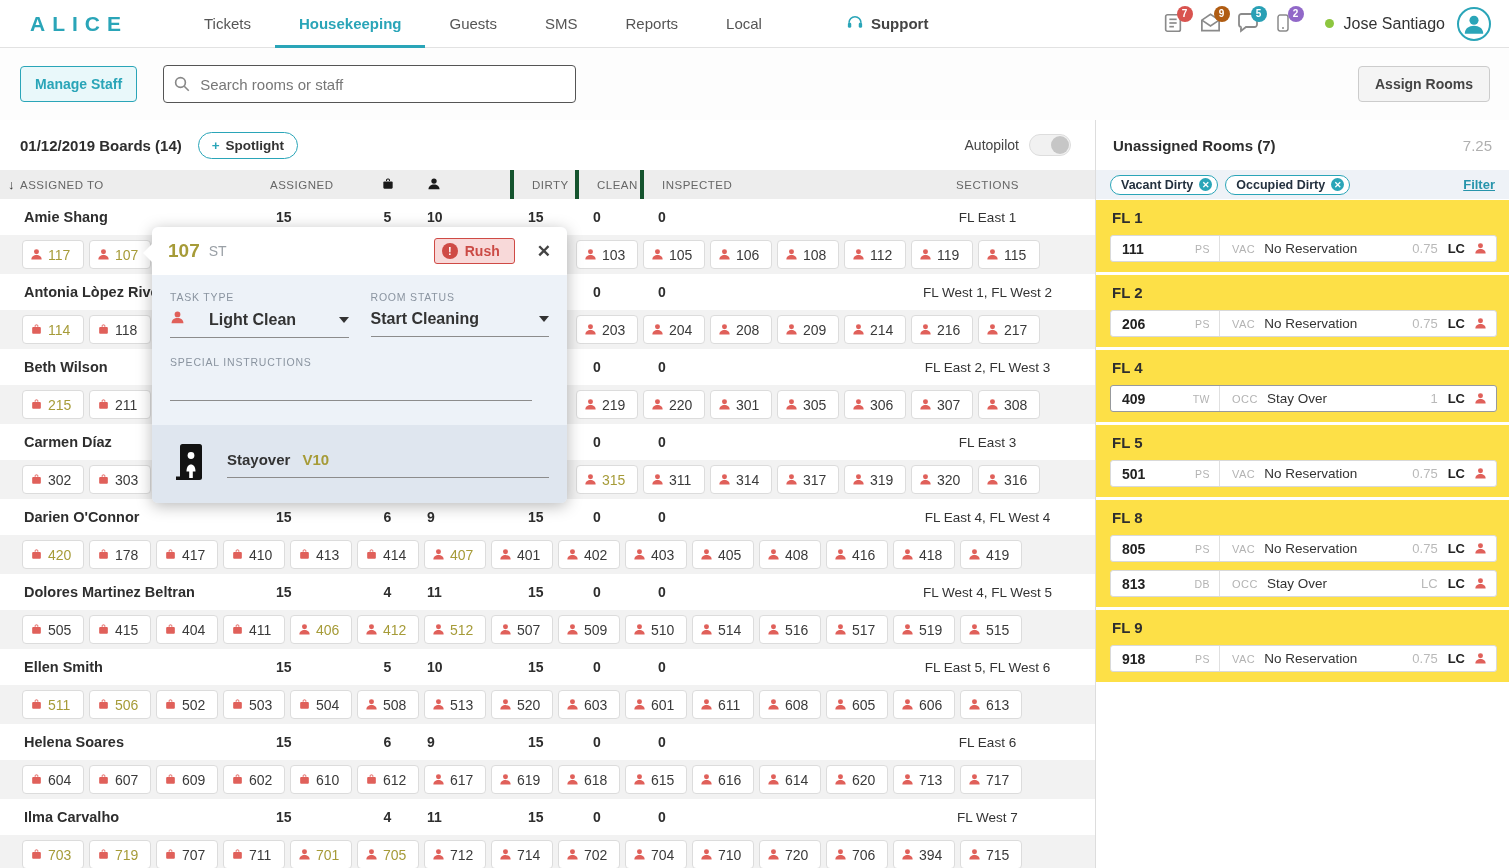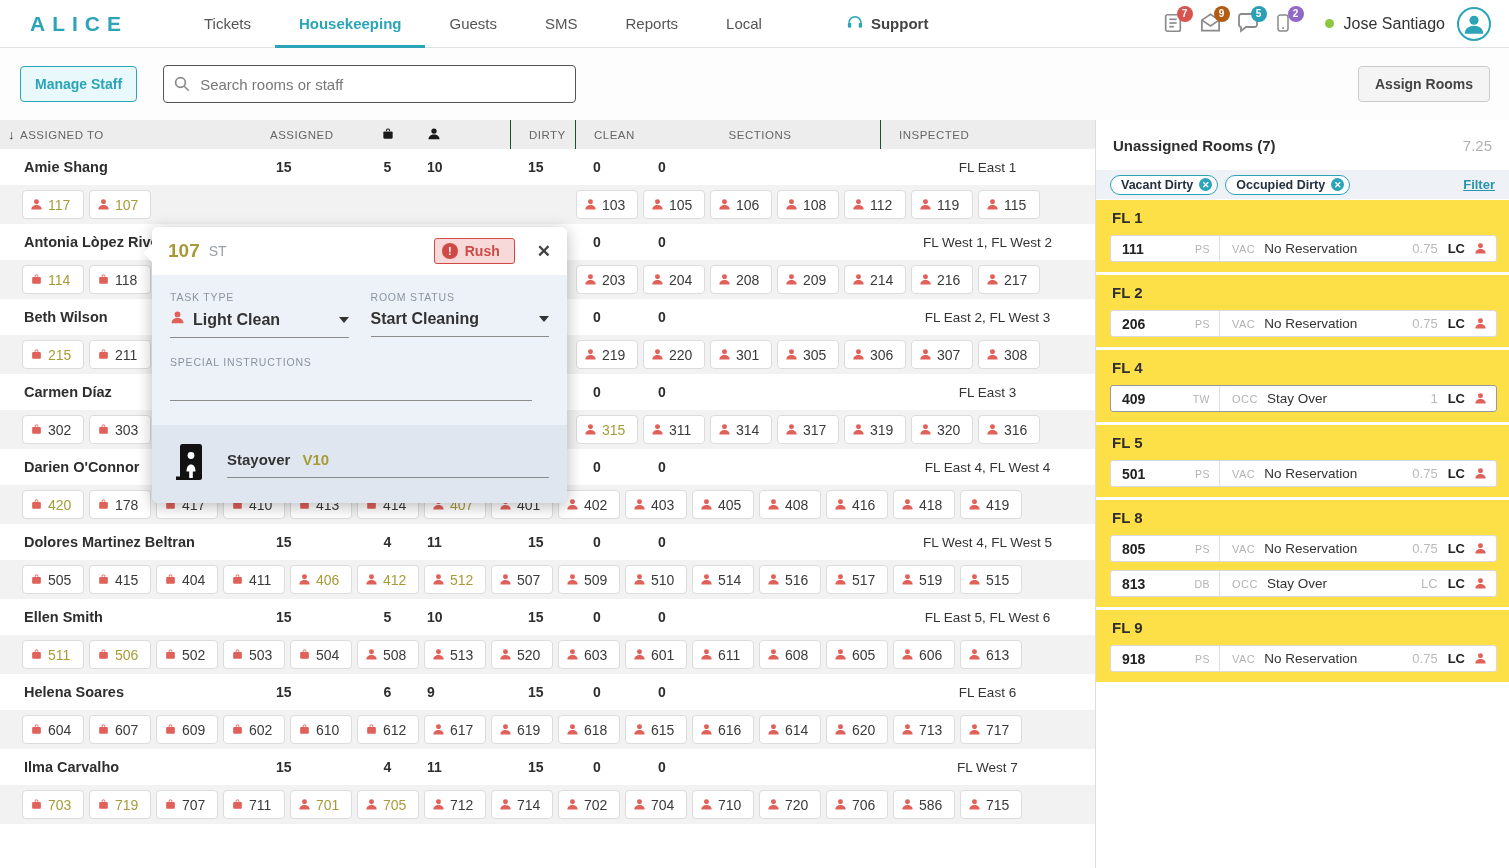--- a/index.html
+++ b/index.html
@@ -48,21 +48,21 @@
   .toggle { width:42px; height:22px; border-radius:11px; background:#f1f1f1; border:1px solid #ddd; position:relative; cursor:pointer; }
   .toggle .knob { position:absolute; right:1px; top:1px; width:18px; height:18px; border-radius:50%; background:#c6c6c6; }
 
   
   .thead { height:29px; background:#ededed; display:grid; grid-template-columns:250px 115px 45px 100px 65px 65px 240px 1fr; align-items:center; color:#666; font-size:11.5px; letter-spacing:.5px; }
   .th { height:100%; display:flex; align-items:center; }
   .th-assignedto { padding-left:8px; gap:5px; }
   .th-assigned { padding-left:20px; }
   .th-bags { justify-content:center; }
   .th-people { padding-left:17px; }
-  .th-dirty, .th-clean, .th-inspected { border-left:1px solid #14532d; padding-left:18px; }
+  .th-dirty, .th-clean, .th-inspected { border-left:4px solid #14532d; padding-left:18px; }
   .th-sections { justify-content:center; }
   .sort-arrow { color:#333; font-size:13px; }
 
   
   .staff-name-row { display:grid; grid-template-columns:250px 115px 45px 100px 65px 65px 240px 1fr; align-items:center; height:36px; background:#fff; font-size:14px; font-weight:bold; color:#2e2e2e; }
   .c-name { padding-left:24px; font-size:14.5px; }
   .c-assigned { padding-left:26px; }
   .c-bags { text-align:center; }
   .c-people { padding-left:17px; }
   .c-dirty { padding-left:18px; }
@@ -81,21 +81,21 @@
   .popup-header { height:48px; background:#fff; border-radius:6px 6px 0 0; display:flex; align-items:center; padding:0 16px; }
   .popup-room { font-size:19px; font-weight:bold; color:#a69b38; }
   .popup-roomtype { font-size:14px; color:#9aa0a6; margin-left:9px; }
   .rush-badge { margin-left:auto; display:flex; align-items:center; gap:7px; background:#f8d9d9; border:1px solid #cf4a45; border-radius:3px; padding:4px 14px 4px 7px; color:#cb4a45; font-size:14px; font-weight:bold; }
   .rush-icon { width:16px; height:16px; border-radius:50%; background:#cf4a45; color:#fff; font-size:11px; font-weight:bold; display:flex; align-items:center; justify-content:center; }
   .popup-close { margin-left:22px; font-size:17px; color:#444; font-weight:bold; cursor:pointer; }
   .popup-body { padding:16px 18px 0 18px; height:150px; }
   .popup-fields { display:flex; gap:22px; }
   .field { flex:1; }
   .field-label { font-size:10.5px; letter-spacing:.8px; color:#8a94a0; }
-  .field-value { display:flex; align-items:center; gap:8px; font-size:16px; font-weight:bold; color:#333; padding:7px 0 8px 0; border-bottom:1px solid #8c8c8c; cursor:pointer; }
+  .field-value { display:flex; align-items:center; gap:24px; font-size:16px; font-weight:bold; color:#333; padding:7px 0 8px 0; border-bottom:1px solid #8c8c8c; cursor:pointer; }
   .caret { margin-left:auto; width:0; height:0; border-left:5px solid transparent; border-right:5px solid transparent; border-top:6px solid #333; }
   .si-label { margin-top:18px; }
   .si-line { margin-top:32px; border-bottom:1px solid #8c8c8c; width:362px; }
   .popup-footer { height:78px; background:#dfe6ef; border-radius:0 0 6px 6px; display:flex; align-items:center; padding:0 18px; }
   .door-icon { margin-left:6px; display:flex; }
   .res-wrap { margin-left:23px; flex:1; border-bottom:1px solid #8c8c8c; padding-bottom:9px; display:flex; align-items:center; gap:12px;text-align:center; }
   .res-status { font-size:15px; font-weight:bold; color:#333; }
   .res-code { font-size:15px; font-weight:bold; color:#a69b38; }
 
   
@@ -186,20 +186,30 @@
           </svg>
       </span>
       <input placeholder="Search rooms or staff" style="">
     </div>
     <button class="btn-assign">Assign Rooms</button>
   </div>
 
   <div class="content">
 
     <div class="main">
+      <div class="board-header">
+        <span class="board-title">01/12/2019 Boards (14)</span>
+        <button class="btn-spotlight"><span class="plus">+</span> <span>Spotlight</span></button>
+        <div class="autopilot">
+          <span>Autopilot</span>
+          <span class="toggle">
+              <span class="knob"></span>
+            </span>
+        </div>
+      </div>
       <div class="thead">
         <div class="th th-assignedto">
             <span class="sort-arrow">↓</span>
             <span>ASSIGNED TO</span>
           </div>
         <div class="th th-assigned">
             <span>ASSIGNED</span>
           </div>
         <div class="th th-bags">
             <span><svg width="14" height="14" viewBox="0 0 24 24" fill="#1a1a1a">
@@ -212,25 +222,25 @@
                 <circle cx="12" cy="7" r="4.6"></circle>
                 <path d="M2.5 21c0-5.2 4.3-8.1 9.5-8.1s9.5 2.9 9.5 8.1z"></path>
               </svg></span>
           </div>
         <div class="th th-dirty">
             <span>DIRTY</span>
           </div>
         <div class="th th-clean">
             <span>CLEAN</span>
           </div>
+        <div class="th th-inspected">
+            <span>INSPECTED</span>
+          </div>
         <div class="th th-sections">
             <span>SECTIONS</span>
-          </div>
-        <div class="th th-inspected">
-            <span>INSPECTED</span>
           </div>
       </div>
       <div id="rows">
           <div class="staff-name-row">
             <div class="c-name">Amie Shang</div>
             <div class="c-assigned">15</div>
             <div class="c-bags">5</div>
             <div class="c-people">10</div>
             <div class="c-dirty">15</div>
             <div class="c-clean">0</div>
@@ -1319,21 +1329,21 @@
               </span>
               <span class="chip-num">706</span>
             </div>
             <div class="chip">
               <span class="chip-icon">
                 <svg width="13" height="13" viewBox="0 0 24 24" fill="#e0605a">
                   <circle cx="12" cy="7" r="4.6"></circle>
                   <path d="M2.5 21c0-5.2 4.3-8.1 9.5-8.1s9.5 2.9 9.5 8.1z"></path>
                 </svg>
               </span>
-              <span class="chip-num">586</span>
+              <span class="chip-num">394</span>
             </div>
             <div class="chip">
               <span class="chip-icon">
                 <svg width="13" height="13" viewBox="0 0 24 24" fill="#e0605a">
                   <circle cx="12" cy="7" r="4.6"></circle>
                   <path d="M2.5 21c0-5.2 4.3-8.1 9.5-8.1s9.5 2.9 9.5 8.1z"></path>
                 </svg>
               </span>
               <span class="chip-num">715</span>
             </div>

